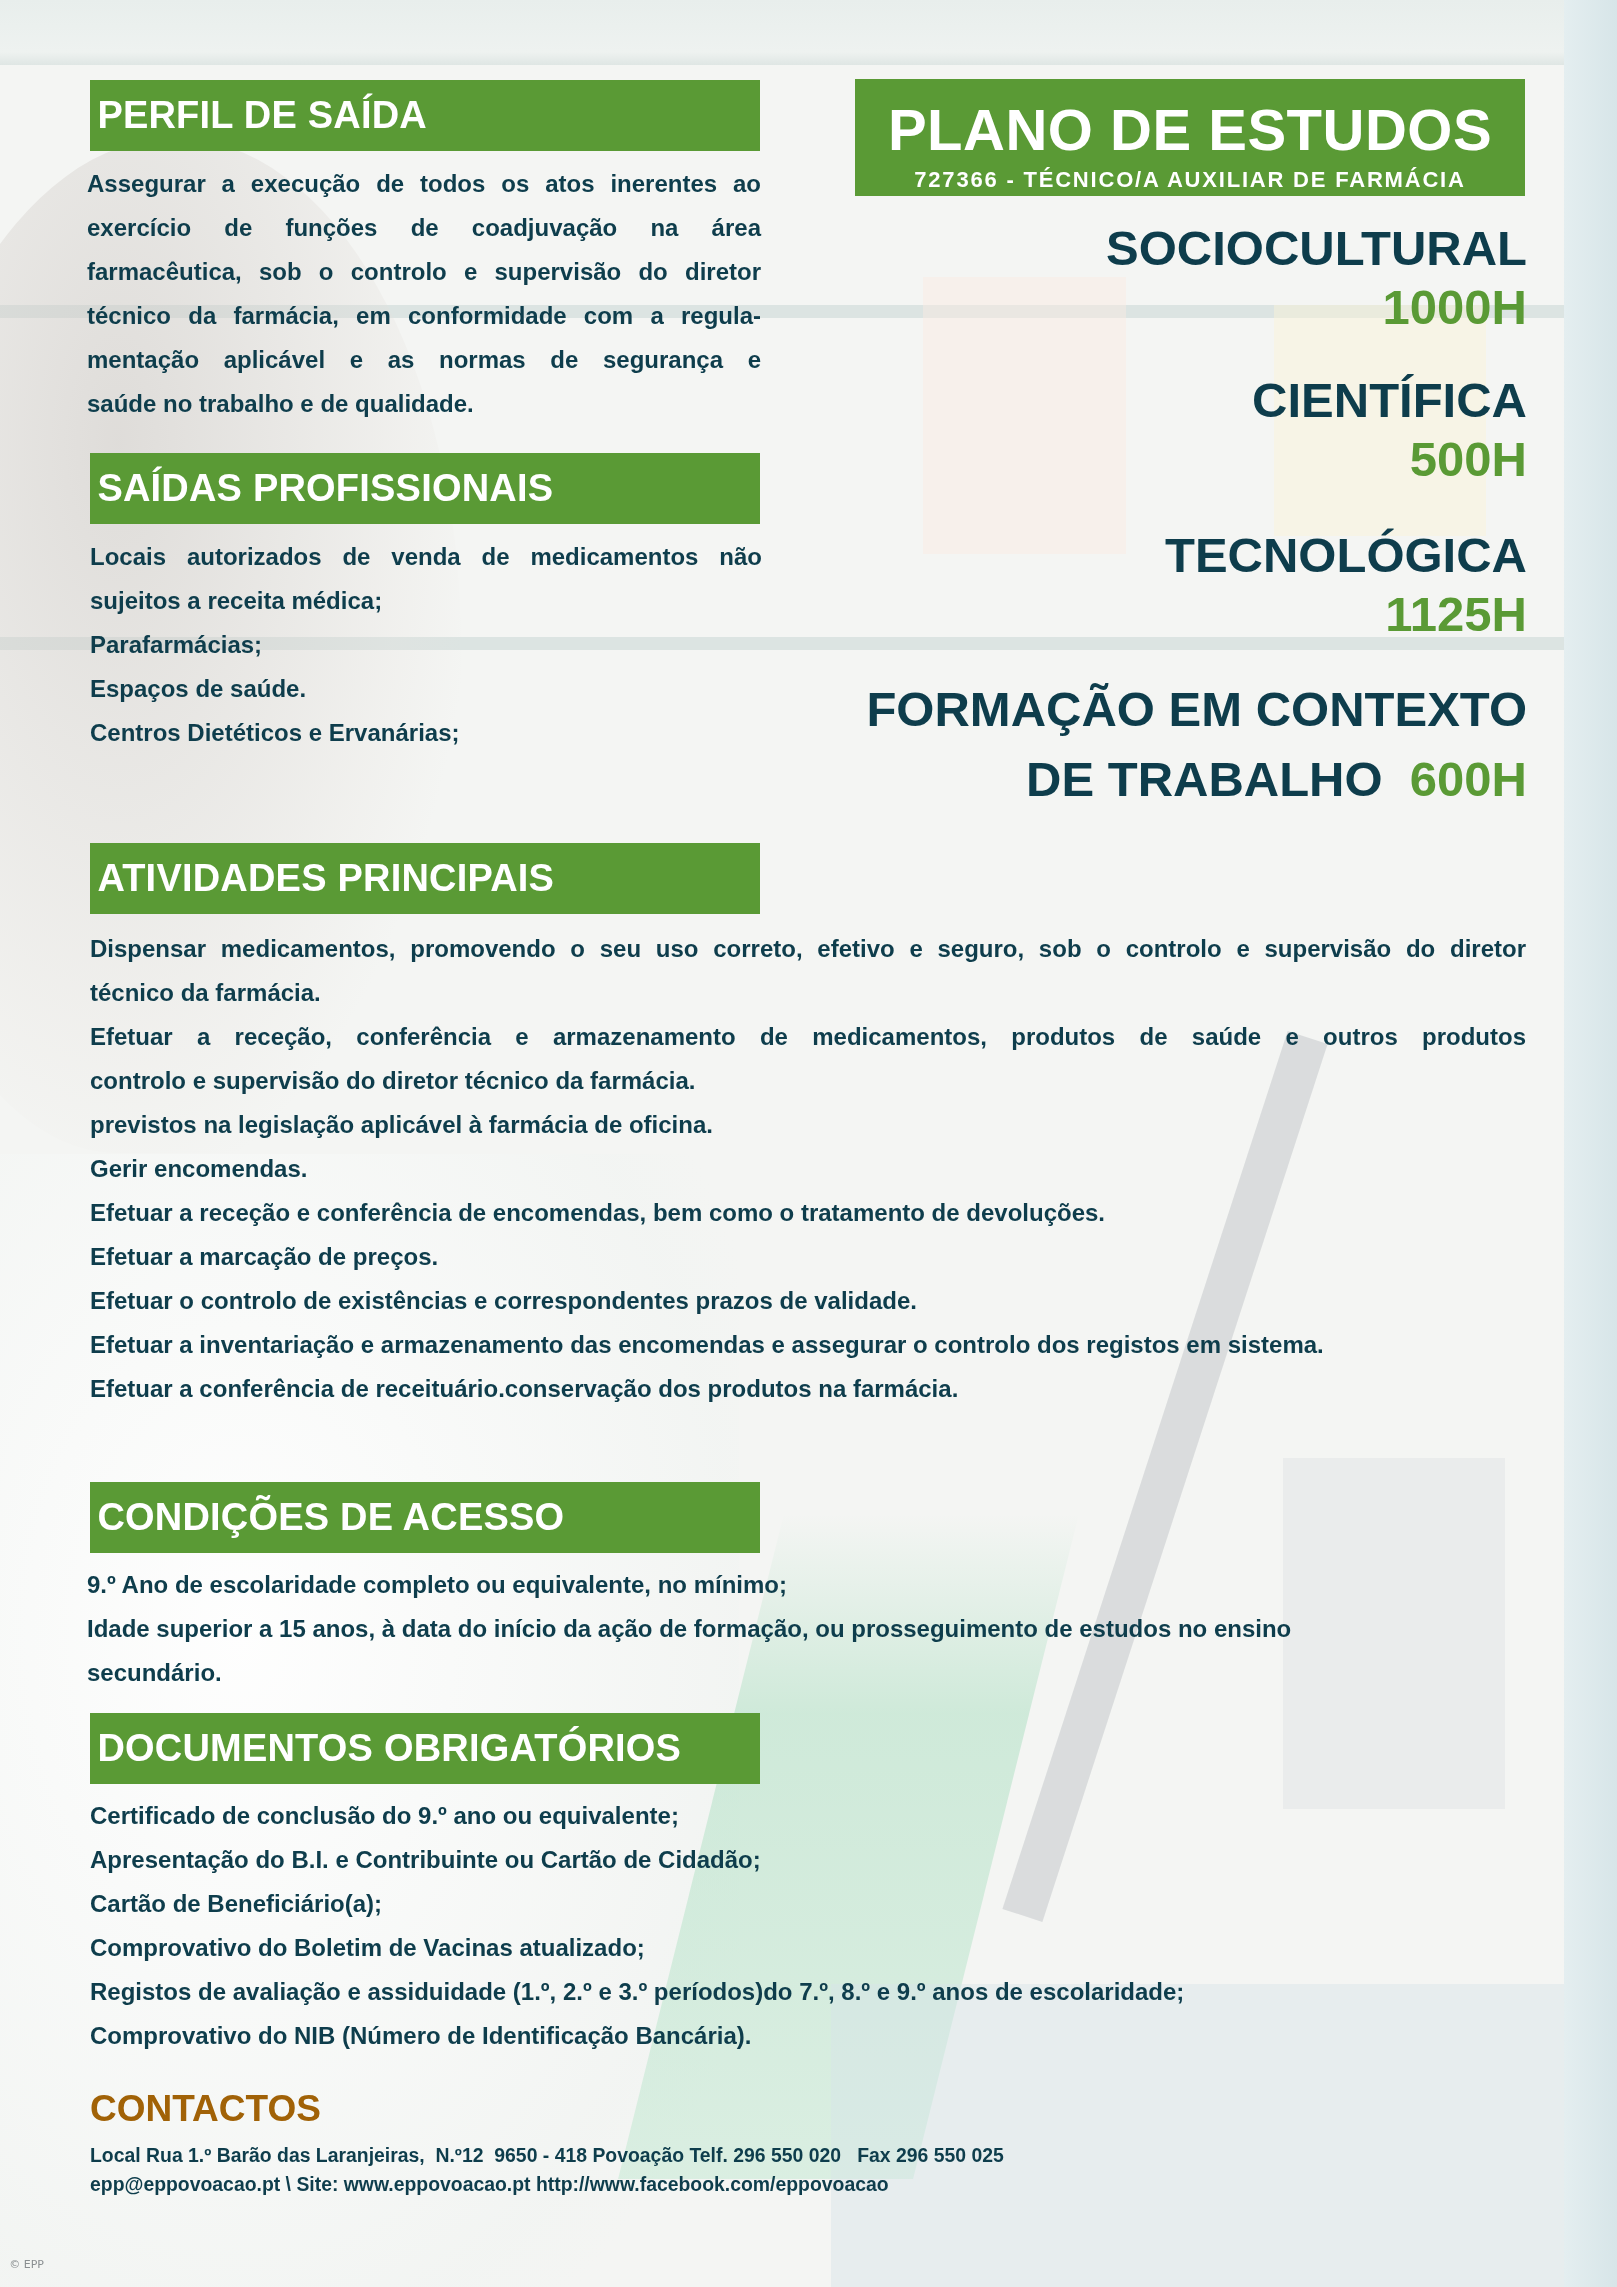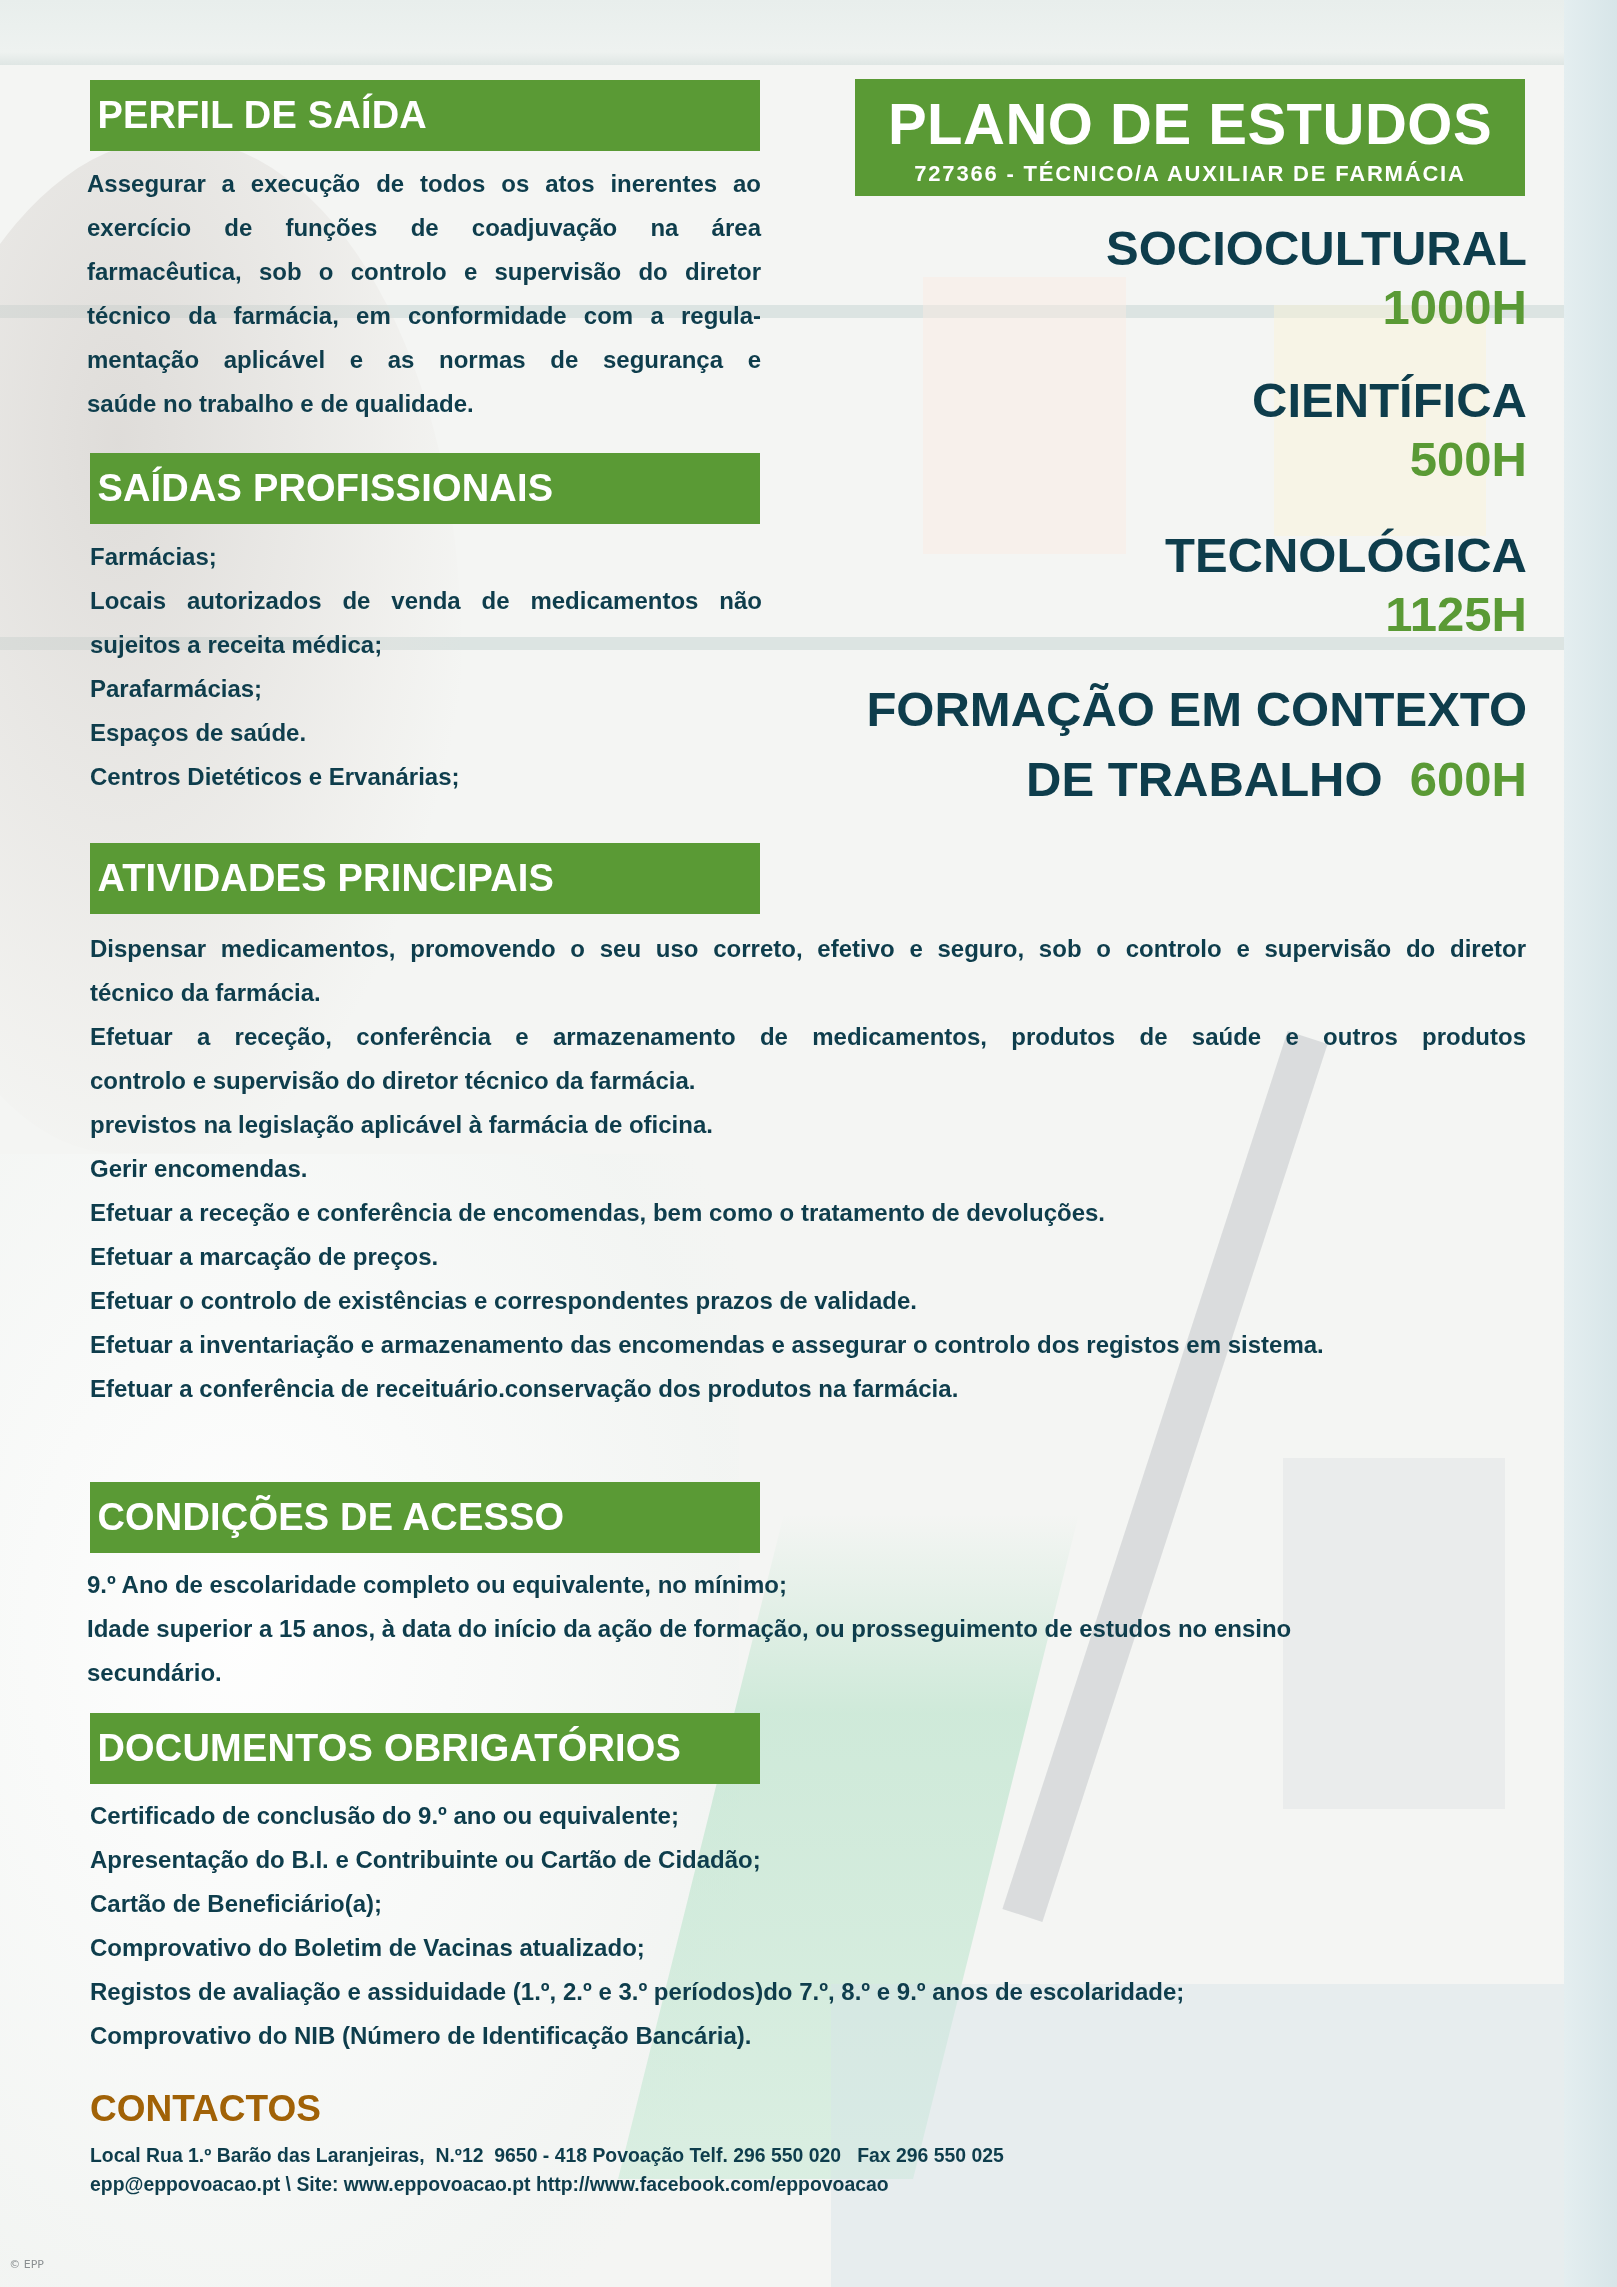--- a/index.html
+++ b/index.html
@@ -55,21 +55,21 @@
     
     .plano {
       position: absolute;
       left: 855px; top: 79px;
       width: 670px; height: 117px;
       background: #5a9a35;
       color: #fff;
       text-align: center;
       box-sizing: border-box;
     }
-    .plano .t1 { font-weight: bold; font-size: 58px; line-height: 66px; padding-top: 12px; letter-spacing: 0.5px; }
+    .plano .t1 { font-weight: bold; font-size: 58px; line-height: 66px; padding-top: 18px; letter-spacing: 0.5px; }
     .plano .t2 { font-weight: bold; font-size: 22px; line-height: 33px; letter-spacing: 1.8px; }
 
     .study {
       position: absolute;
       right: 91px;
       text-align: right;
       font-weight: bold;
     }
     .study .name { font-size: 49px; line-height: 59px; color: #0e3d4c; display:block;text-align:center; }
     .study .hours { font-size: 49px; line-height: 59px; color: #5a9a35; display:block; }
@@ -108,21 +108,20 @@
     <span class="list-line justify" style="text-align-last:justify">Assegurar a execução de todos os atos inerentes ao</span>
     <span class="list-line justify" style="text-align-last:justify">exercício de funções de coadjuvação na área</span>
     <span class="list-line justify" style="text-align-last:justify">farmacêutica, sob o controlo e supervisão do diretor</span>
     <span class="list-line justify" style="text-align-last:justify">técnico da farmácia, em conformidade com a regula-</span>
     <span class="list-line justify" style="text-align-last:justify">mentação aplicável e as normas de segurança e</span>
     <span class="list-line">saúde no trabalho e de qualidade.</span>
   </div>
 
   <div class="section-head" style="top:453px">SAÍDAS PROFISSIONAIS</div>
   <div class="para" style="left:90px; top:535px; width:672px;">
-    <span class="list-line">Farmácias;</span>
     <span class="list-line" style="text-align:justify; text-align-last:justify">Locais autorizados de venda de medicamentos não</span>
     <span class="list-line">sujeitos a receita médica;</span>
     <span class="list-line">Parafarmácias;</span>
     <span class="list-line">Espaços de saúde.</span>
     <span class="list-line">Centros Dietéticos e Ervanárias;</span>
   </div>
 
   <div class="plano">
     <div class="t1">PLANO DE ESTUDOS</div>
     <div class="t2">727366 - TÉCNICO/A AUXILIAR DE FARMÁCIA</div>

